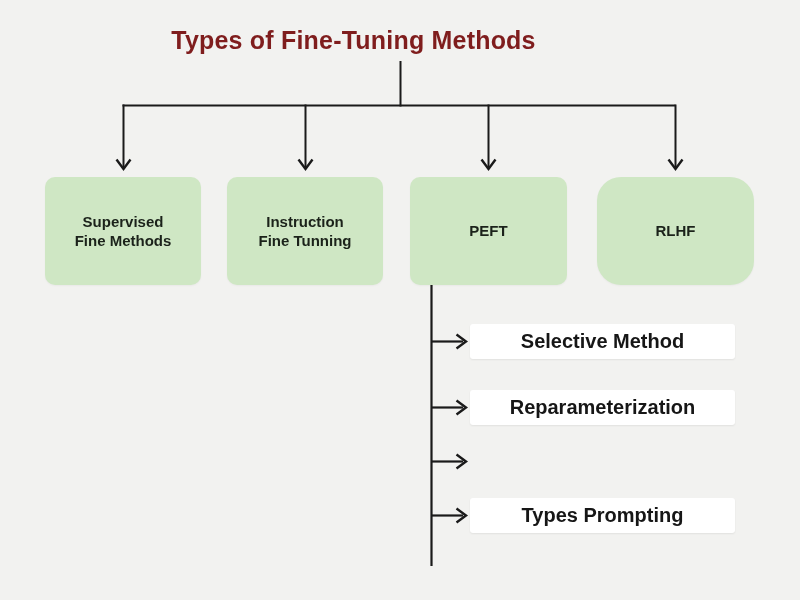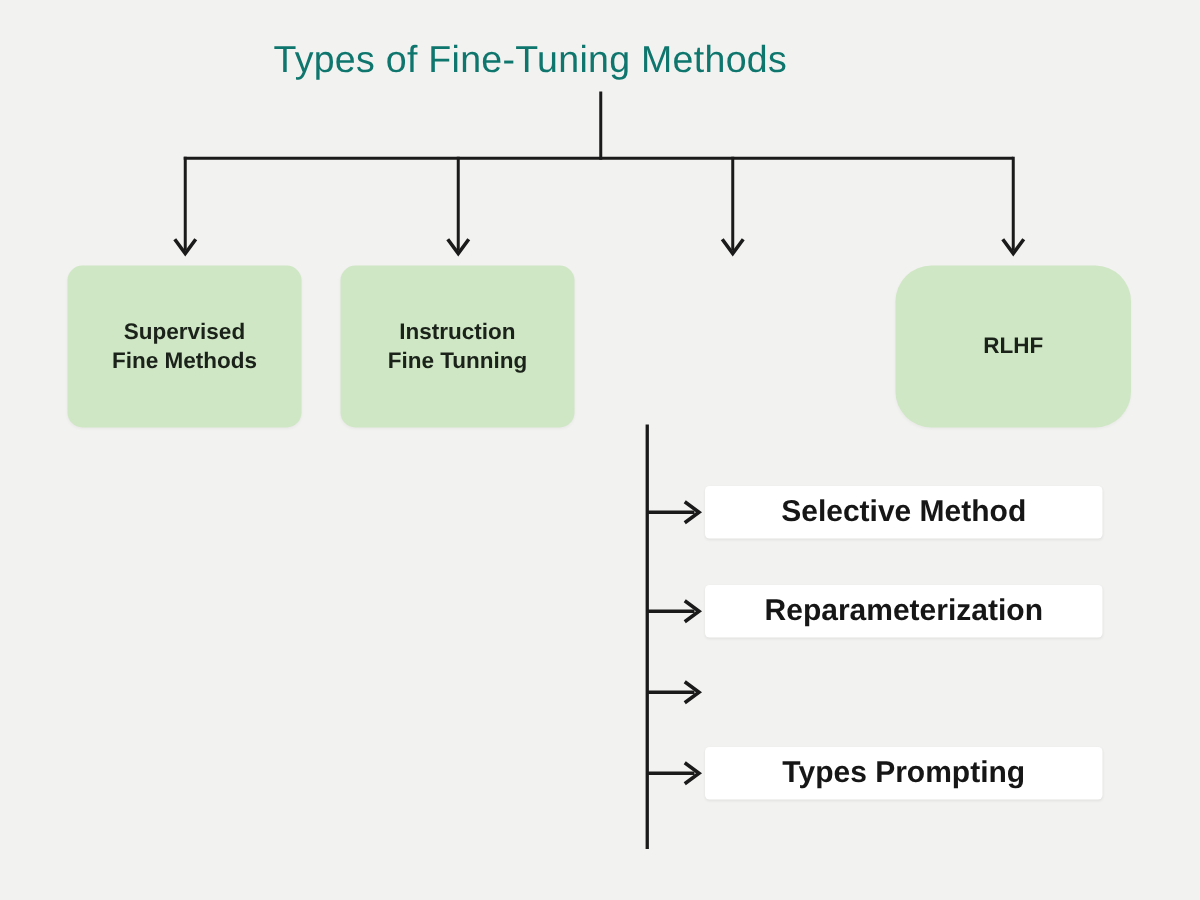--- a/index.html
+++ b/index.html
@@ -15,23 +15,23 @@
     overflow: hidden;
   }
   .title {
     position: absolute;
     top: 26px;
     left: 0;
     width: 707px;
     margin: 0;
     text-align: center;
     font-size: 25px;
-    font-weight: 400;
+    font-weight: 700;
     letter-spacing: 0.2px;
-    color: #0f766e;
+    color: #7f1d1d;
   }
   .connectors {
     position: absolute;
     top: 0;
     left: 0;
   }
   .connectors line, .connectors polyline {
     stroke: #1a1a1a;
     fill: none;
   }
@@ -125,20 +125,23 @@
   </svg>
 
   <div class="gbox" style="left:45px;">
     <span class="lbl">Supervised
 Fine Methods</span>
   </div>
   <div class="gbox" style="left:227px;">
     <span class="lbl">Instruction
 Fine Tunning</span>
   </div>
+  <div class="gbox" style="left:410px; width:157px;">
+    <span class="lbl">PEFT</span>
+  </div>
   <div class="gbox" style="left:597px; width:157px;border-radius:24px;">
     <span class="lbl">RLHF</span>
   </div>
 
   <div class="wbox" style="top:324px;">
     <span class="lbl">Selective Method</span>
   </div>
   <div class="wbox" style="top:390px;">
     <span class="lbl">Reparameterization</span>
   </div>

